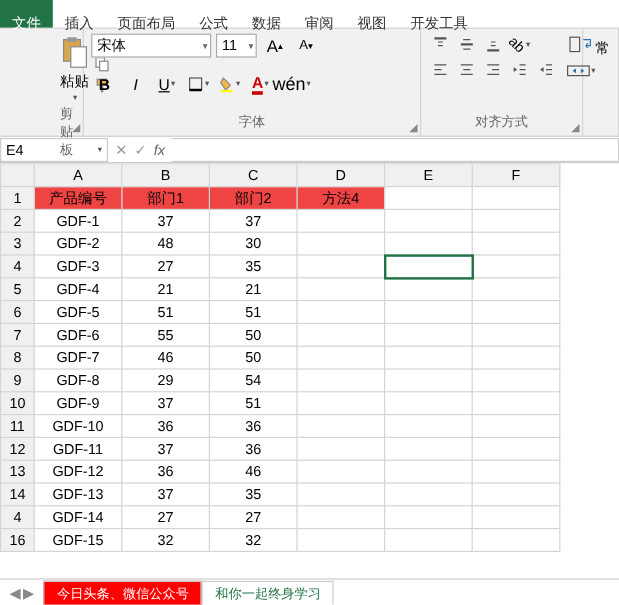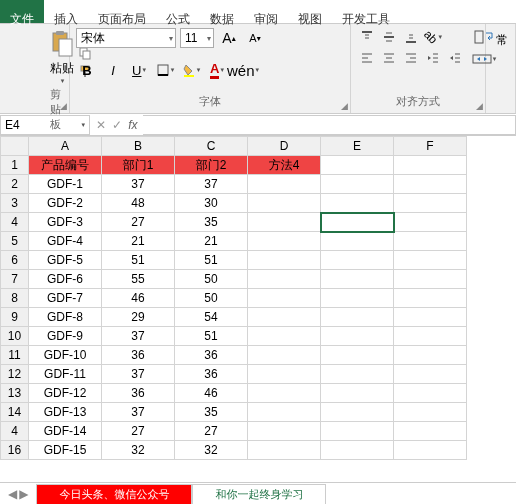--- a/index.html
+++ b/index.html
@@ -49,21 +49,21 @@
 .col-hdr { background: #f0f0f0; text-align: center; width: 73px; }
 .col-hdr.rowhdr { width: 28px; }
 .row-hdr { background: #f0f0f0; text-align: center; width: 28px; }
 .cell { text-align: center; background: #fff; }
 .cell.sel { background: #fff; outline: 2px solid #217346; outline-offset: -1px; }
 .cell.hdr-data { background: #ef4444; }
 .col-A { text-align: center; }
 
 .sheet-tabs { position: absolute; bottom: 0; left: 0; right: 0; height: 22px; display: flex; align-items: center; background: #fff; border-top: 1px solid #ccc; }
 .sheet-nav { display: flex; gap: 2px; padding: 0 8px; color: #888; }
-.sheet-tab { padding: 2px 22px; border: 1px solid #ccc; border-bottom: none; font-size: 11px; white-space: nowrap; }
+.sheet-tab { padding: 2px 10px; border: 1px solid #ccc; border-bottom: none; font-size: 11px; white-space: nowrap; }
 .st-red { background: #ff0000; color: #fff; }
 .st-green { color: #217346; }
 
 svg { display: block; }
 </style>
 </head>
 <body>
 
 <div class="tabs">
   <div class="tab" style="background:#217346;color:#fff">文件</div>

